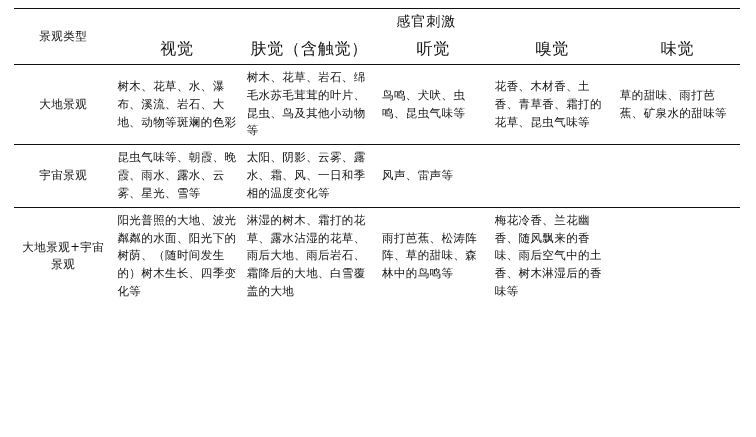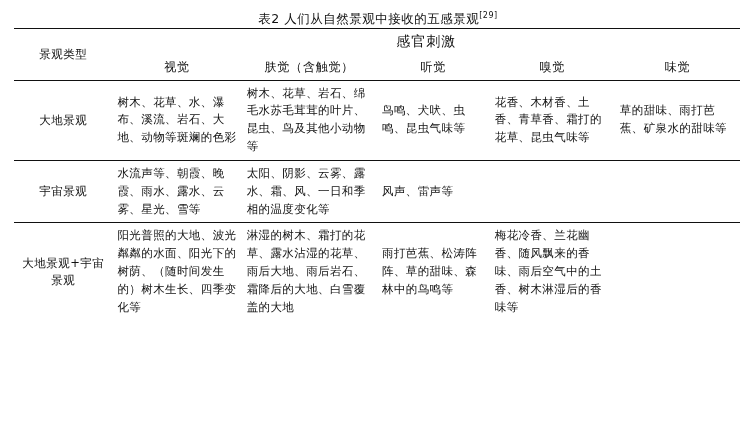--- a/index.html
+++ b/index.html
@@ -81,33 +81,30 @@
   }
   .stim-head {
     text-align: center;
     letter-spacing: 1px;
     font-size: 14px;
     padding-bottom: 3px;
   }
   .sub-head {
     text-align: center;
     letter-spacing: 0.8px;
-    font-size: 12px;
+    font-size: 16px;
     padding: 3px 2px 5px 2px;
   }
   .blank { }
 </style>
 </head>
 <body>
 
 <div class="page">
 
-  <div class="caption-cn">
-    <span>表2 人们从自然景观中接收的五感景观</span><sup>[29]</sup>
-  </div>
 
 
   <table class="tbl">
     <colgroup>
       <col style="width:96px">
       <col style="width:126px">
       <col style="width:132px">
       <col style="width:110px">
       <col style="width:122px">
       <col style="width:122px">
@@ -129,21 +126,21 @@
         <td class="type-col">大地景观</td>
         <td class="cell">树木、花草、水、瀑布、溪流、岩石、大地、动物等斑斓的色彩</td>
         <td class="cell">树木、花草、岩石、绵毛水苏毛茸茸的叶片、昆虫、鸟及其他小动物等</td>
         <td class="cell">鸟鸣、犬吠、虫鸣、昆虫气味等</td>
         <td class="cell">花香、木材香、土香、青草香、霜打的花草、昆虫气味等</td>
         <td class="cell">草的甜味、雨打芭蕉、矿泉水的甜味等</td>
       </tr>
 
       <tr class="rowline">
         <td class="type-col">宇宙景观</td>
-        <td class="cell">水流声等、朝霞、晚霞、雨水、露水、云雾、星光、雪等</td>
+        <td class="cell">昆虫气味等、朝霞、晚霞、雨水、露水、云雾、星光、雪等</td>
         <td class="cell">太阳、阴影、云雾、露水、霜、风、一日和季相的温度变化等</td>
         <td class="cell">风声、雷声等</td>
         <td class="cell blank"></td>
         <td class="cell blank"></td>
       </tr>
 
       <tr>
         <td class="type-col">大地景观+宇宙景观</td>
         <td class="cell">阳光普照的大地、波光粼粼的水面、阳光下的树荫、（随时间发生的）树木生长、四季变化等</td>
         <td class="cell">淋湿的树木、霜打的花草、露水沾湿的花草、雨后大地、雨后岩石、霜降后的大地、白雪覆盖的大地</td>

